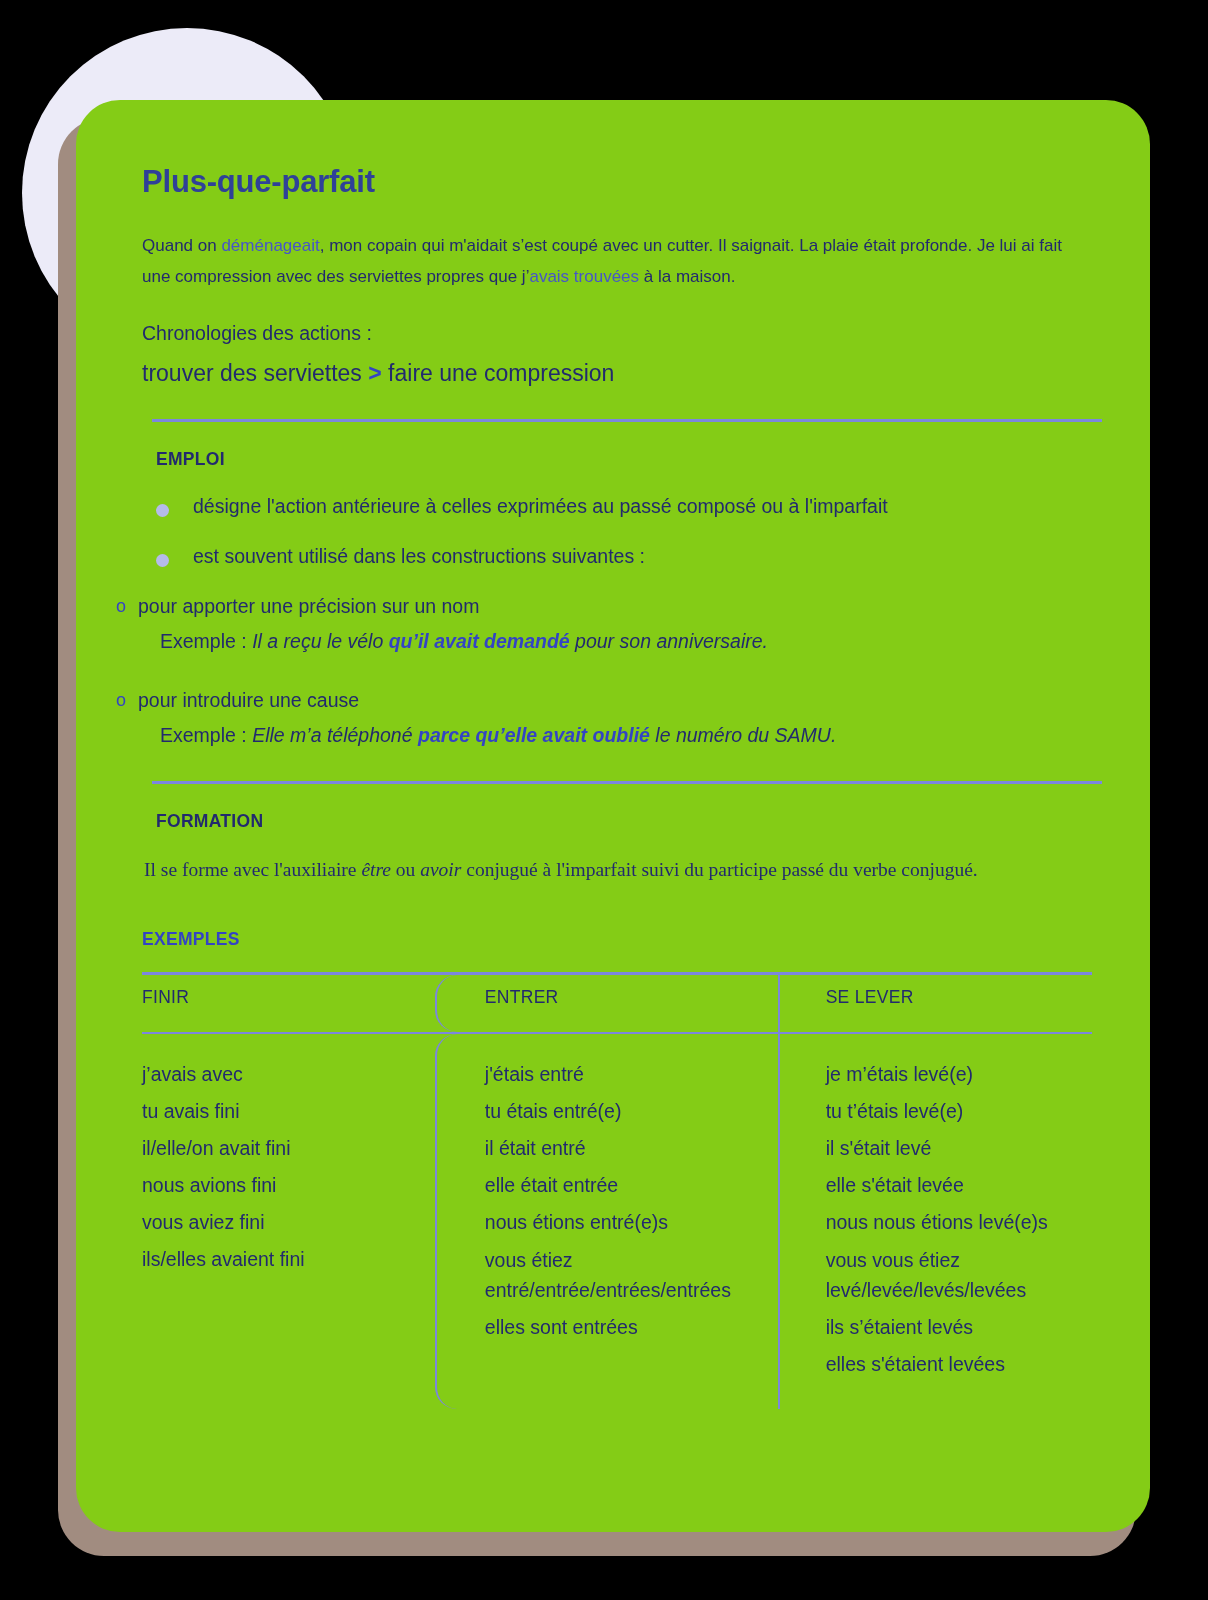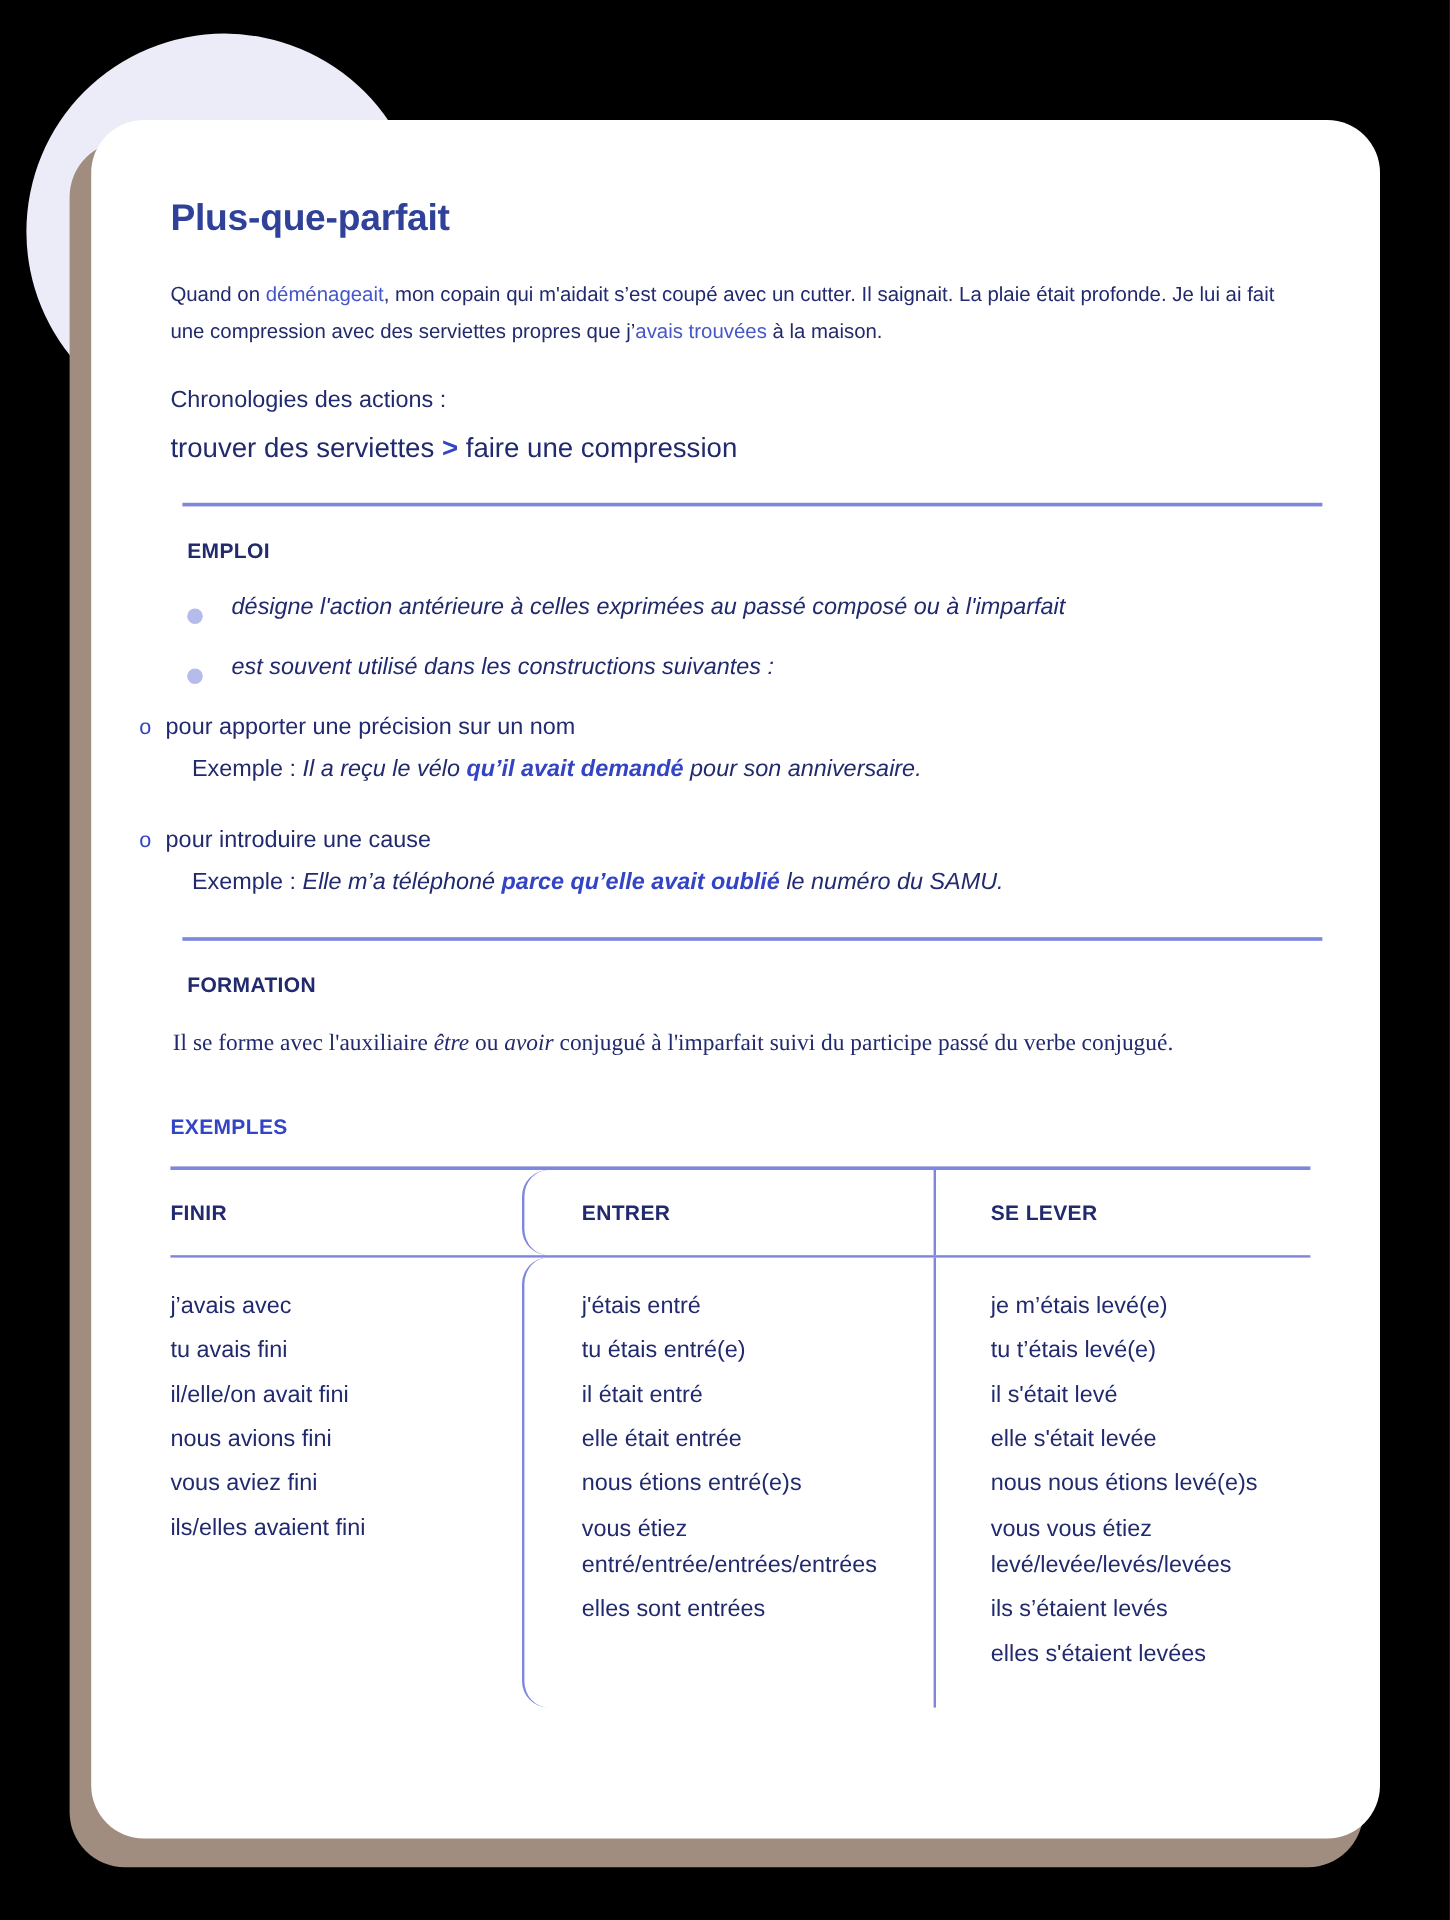--- a/index.html
+++ b/index.html
@@ -40,21 +40,21 @@
     border-radius: 46px;
     background: #a18c80;
   }
 
   .card {
     position: absolute;
     left: 76px;
     top: 100px;
     width: 1074px;
     height: 1432px;
-    background: #ffffff;
+    background: #84cc16;
     border-radius: 44px;
     padding: 52px 52px 30px 66px;
     overflow: hidden;
   }
 
   .title {
     font-size: 31px;
     font-weight: bold;
     color: #2f4198;
     letter-spacing: -0.2px;
@@ -98,23 +98,22 @@
     color: #222a6e;
     letter-spacing: 0.3px;
     margin-left: 14px;
     margin-bottom: 22px;
   }
   .section-head.accent { color: #3344c4; margin-left: 0; }
 
   .bullets { margin-left: 14px; }
   .bullet-row {
     display: flex;
-    align-items: flex-end;
+    align-items: center;
     margin-bottom: 22px;
-    font-style: italic;
   }
   .dot {
     width: 13px;
     height: 13px;
     border-radius: 50%;
     background: #b5bbea;
     flex: none;
     margin-top: 9px;
     margin-right: 24px;
   }
@@ -177,24 +176,24 @@
   }
   .trow { display: flex; }
   .tcell {
     padding-left: 0;
   }
   .col-0 { width: 310px; }
   .col-1 { width: 360px; padding-left: 48px; border-left: 2px solid #7c87dd; border-radius: 22px; }
   .col-2 { width: 330px; padding-left: 46px; border-left: 2px solid #7c87dd; }
 
   .thead .tcell {
-    padding-top: 26px;
+    padding-top: 12px;
     padding-bottom: 24px;
     font-size: 17.5px;
-    font-weight: bold;
+    font-weight: normal;
     color: #222a6e;
     letter-spacing: 0.3px;
   }
   .head-rule {
     width: 950px;
     height: 2px;
     background: #7c87dd;
   }
   .tbody .tcell {
     padding-top: 22px;

